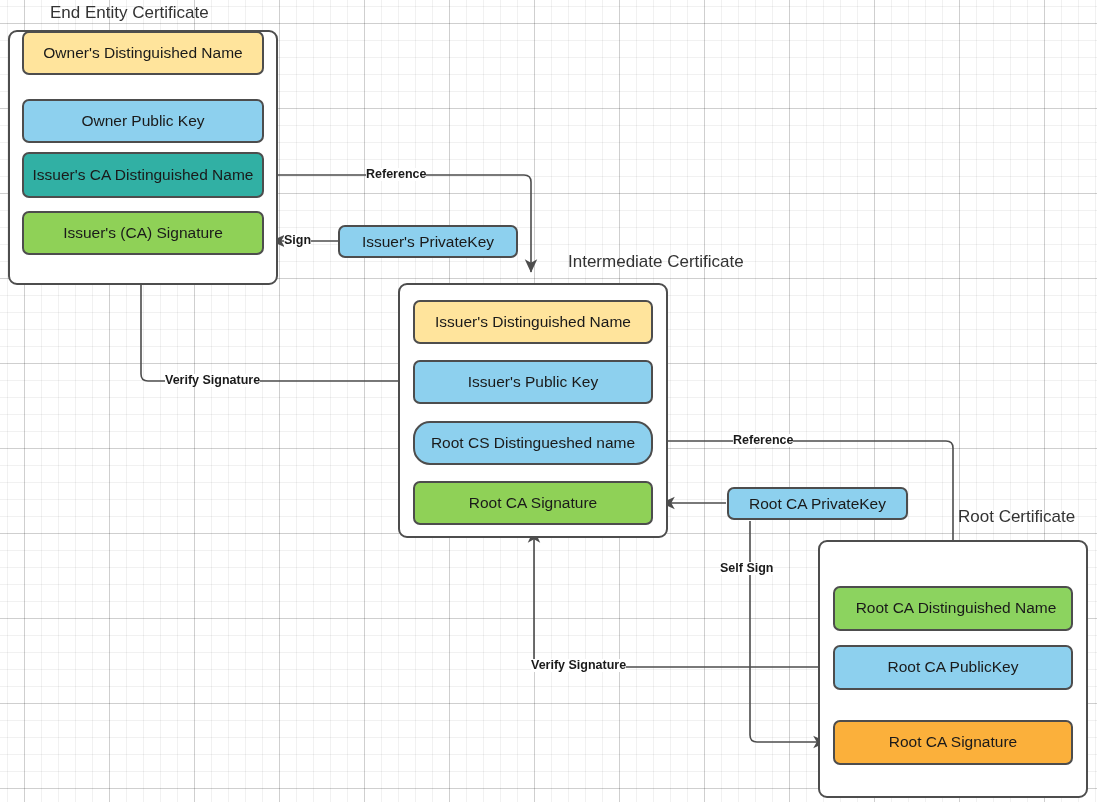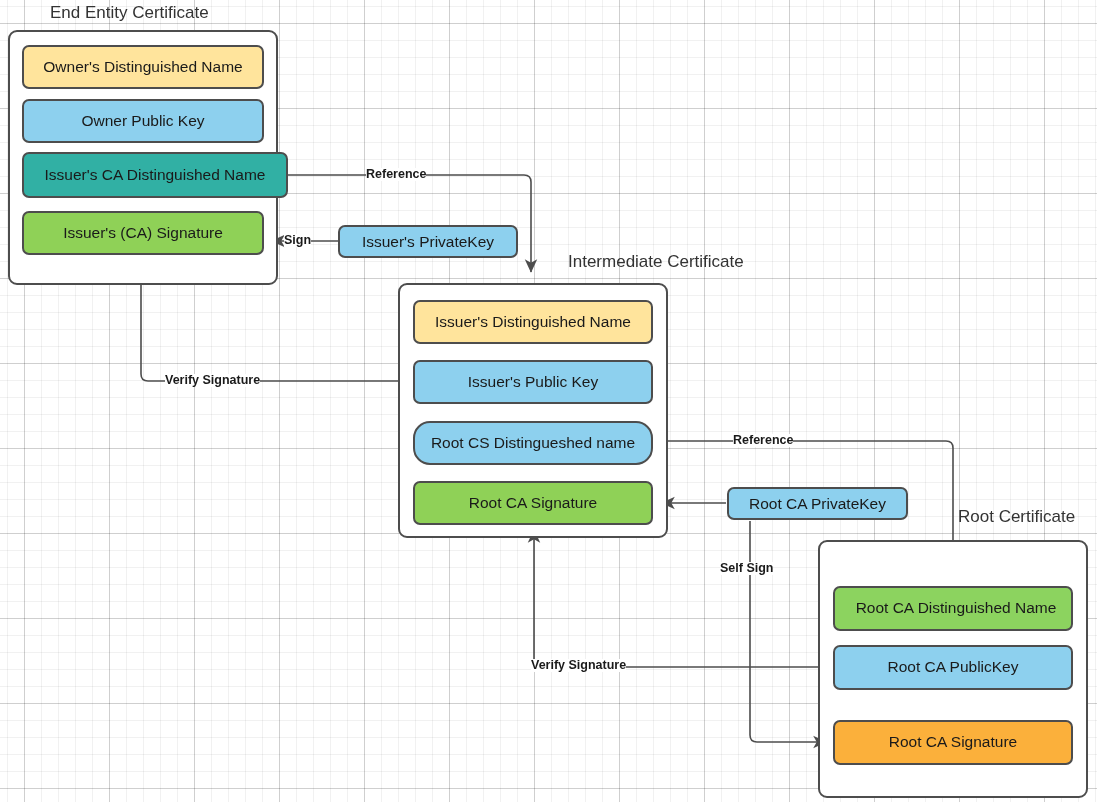--- a/index.html
+++ b/index.html
@@ -111,23 +111,23 @@
 
   <path d="M 832,667 L 541,667 Q 534,667 534,660 L 534,530" fill="none" stroke="#4d4d4d" stroke-width="1.6" marker-end="url(#arrow)"></path>
 </svg>
 
 <div class="diagram-title" style="left:50px; top:3px;">End Entity Certificate</div>
 <div class="diagram-title" style="left:568px; top:252px;">Intermediate Certificate</div>
 <div class="diagram-title" style="left:958px; top:507px;">Root Certificate</div>
 
 <div class="container-box" style="left:8px; top:30px; width:270px; height:255px;"></div>
 
-<div class="field-box" style="left:22px; top:45px; width:242px; height:44px; background:#ffe49c;">Owner's Distinguished Name</div>
+<div class="field-box" style="left:22px; top:31px; width:242px; height:44px; background:#ffe49c;">Owner's Distinguished Name</div>
 <div class="field-box" style="left:22px; top:99px; width:242px; height:44px; background:#8dd0ee;">Owner Public  Key</div>
-<div class="field-box" style="left:22px; top:152px; width:266px; height:46px; background:#31b0a4;">Issuer's CA Distinguished Name</div>
+<div class="field-box" style="left:22px; top:152px; width:242px; height:46px; background:#31b0a4;">Issuer's CA Distinguished Name</div>
 <div class="field-box" style="left:22px; top:211px; width:242px; height:44px; background:#8fd157;">Issuer's (CA) Signature</div>
 
 <div class="key-box" style="left:338px; top:225px; width:180px; height:33px; background:#8dd0ee;">Issuer's PrivateKey</div>
 
 <div class="container-box" style="left:398px; top:283px; width:270px; height:255px;"></div>
 
 <div class="field-box" style="left:413px; top:300px; width:240px; height:44px; background:#ffe49c;">Issuer's Distinguished Name</div>
 <div class="field-box" style="left:413px; top:360px; width:240px; height:44px; background:#8dd0ee;">Issuer's Public  Key</div>
 <div class="field-box" style="left:413px; top:421px; width:240px; height:44px; background:#8dd0ee;border-radius:17px;">Root CS Distingueshed name</div>
 <div class="field-box" style="left:413px; top:481px; width:240px; height:44px; background:#8fd157;">Root CA Signature</div>

